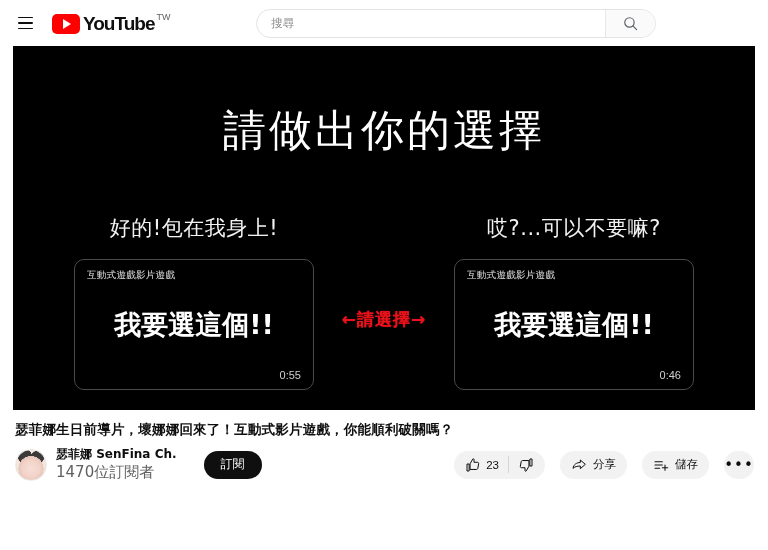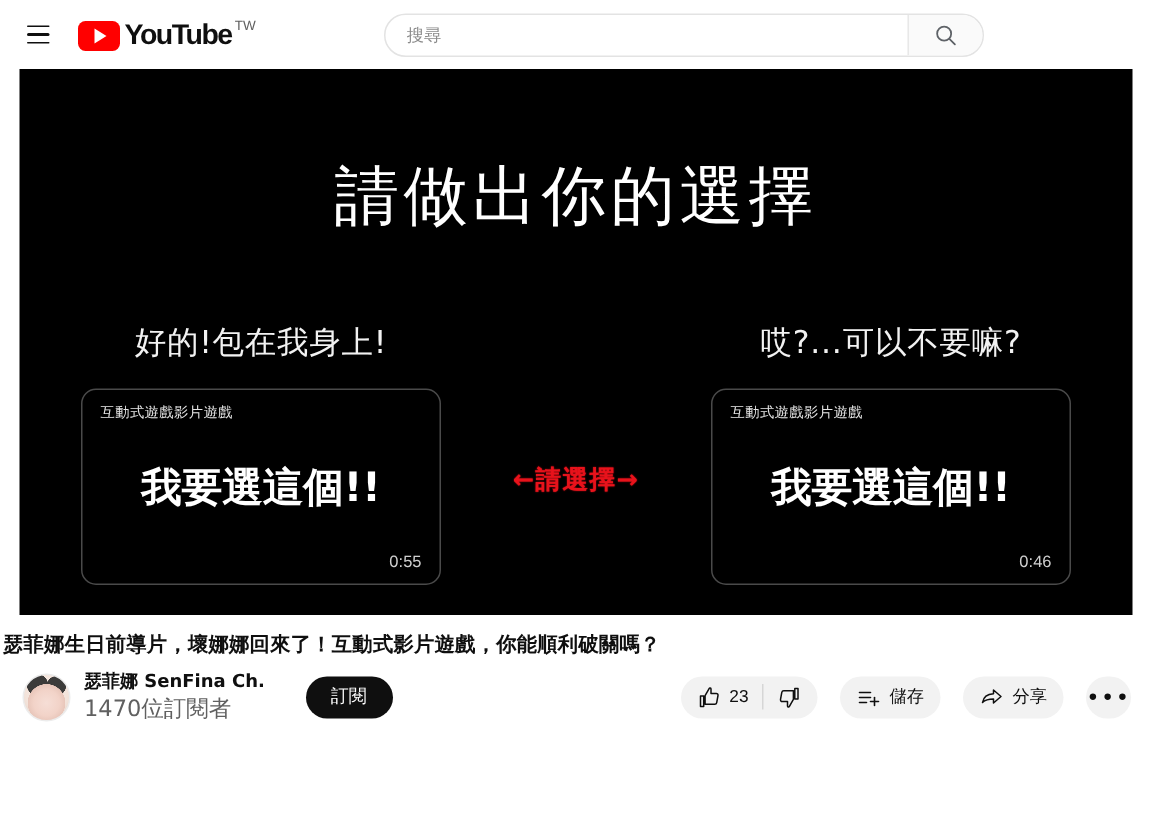--- a/index.html
+++ b/index.html
@@ -128,21 +128,21 @@
     letter-spacing: 3px;
     font-family: "DejaVu Sans", sans-serif;
   }
   .options-row {
     position: absolute;
     top: 168px;
     left: 0; right: 0;
     display: flex;
     justify-content: space-between;
     align-items: flex-end;
-    padding: 0 20px;
+    padding: 0 40px;
   }
   .option-col {
     width: 282px;
     display: flex;
     flex-direction: column;
     align-items: center;
   }
   .option-label {
     color: #f2f2f2;
     font-size: 21px;
@@ -193,21 +193,21 @@
     color: #e8121b;
     font-size: 17px;
     font-weight: bold;
     letter-spacing: 1px;
     font-family: "DejaVu Sans", sans-serif;
     text-shadow: 0 0 1px #e8121b;
   }
 
   
   .video-title {
-    padding: 11px 15px 0 2px;
+    padding: 11px 15px 0 15px;
     font-size: 13.5px;
     font-weight: bold;
     color: #0f0f0f;
     letter-spacing: 0.2px;
     font-family: "DejaVu Sans", sans-serif;
   }
 
   
   .meta-row {
     display: flex;
@@ -383,32 +383,32 @@
       <span class="pill-divider"></span>
       <span style="display:flex;align-items:center;">
         <svg width="16" height="16" viewBox="0 0 24 24">
           <path d="M21 13.5h-3.2V3H21zM16.4 13.8l-4 7.1c-.5.9-1.9.6-1.9-.5v-4.3H5.2c-1.1 0-1.9-1-1.7-2.1l1.3-7.1c.2-.9 1-1.6 1.9-1.6h9.7z" fill="none" stroke="#0f0f0f" stroke-width="1.5" stroke-linejoin="round"></path>
         </svg>
       </span>
     </div>
 
     <button class="pill">
       <svg width="16" height="16" viewBox="0 0 24 24">
+        <path d="M3 17c1-6 5.5-8.6 11-8.8V4.5L21.5 11 14 17.5V13.6C9.6 13.6 5.6 14.5 3 17z" fill="none" stroke="#0f0f0f" stroke-width="1.5" stroke-linejoin="round"></path>
+      </svg>
+      <span>分享</span>
+    </button>
+
+    <button class="pill">
+      <svg width="16" height="16" viewBox="0 0 24 24">
         <line x1="3" y1="7" x2="14" y2="7" stroke="#0f0f0f" stroke-width="1.6" stroke-linecap="round"></line>
         <line x1="3" y1="12" x2="14" y2="12" stroke="#0f0f0f" stroke-width="1.6" stroke-linecap="round"></line>
         <line x1="3" y1="17" x2="10" y2="17" stroke="#0f0f0f" stroke-width="1.6" stroke-linecap="round"></line>
         <line x1="18" y1="12" x2="18" y2="20" stroke="#0f0f0f" stroke-width="1.6" stroke-linecap="round"></line>
         <line x1="14" y1="16" x2="22" y2="16" stroke="#0f0f0f" stroke-width="1.6" stroke-linecap="round"></line>
       </svg>
       <span>儲存</span>
     </button>
 
-    <button class="pill">
-      <svg width="16" height="16" viewBox="0 0 24 24">
-        <path d="M3 17c1-6 5.5-8.6 11-8.8V4.5L21.5 11 14 17.5V13.6C9.6 13.6 5.6 14.5 3 17z" fill="none" stroke="#0f0f0f" stroke-width="1.5" stroke-linejoin="round"></path>
-      </svg>
-      <span>分享</span>
-    </button>
-
     <button class="pill round">•••</button>
 
   </div>
 </div>
 
 </body></html>

